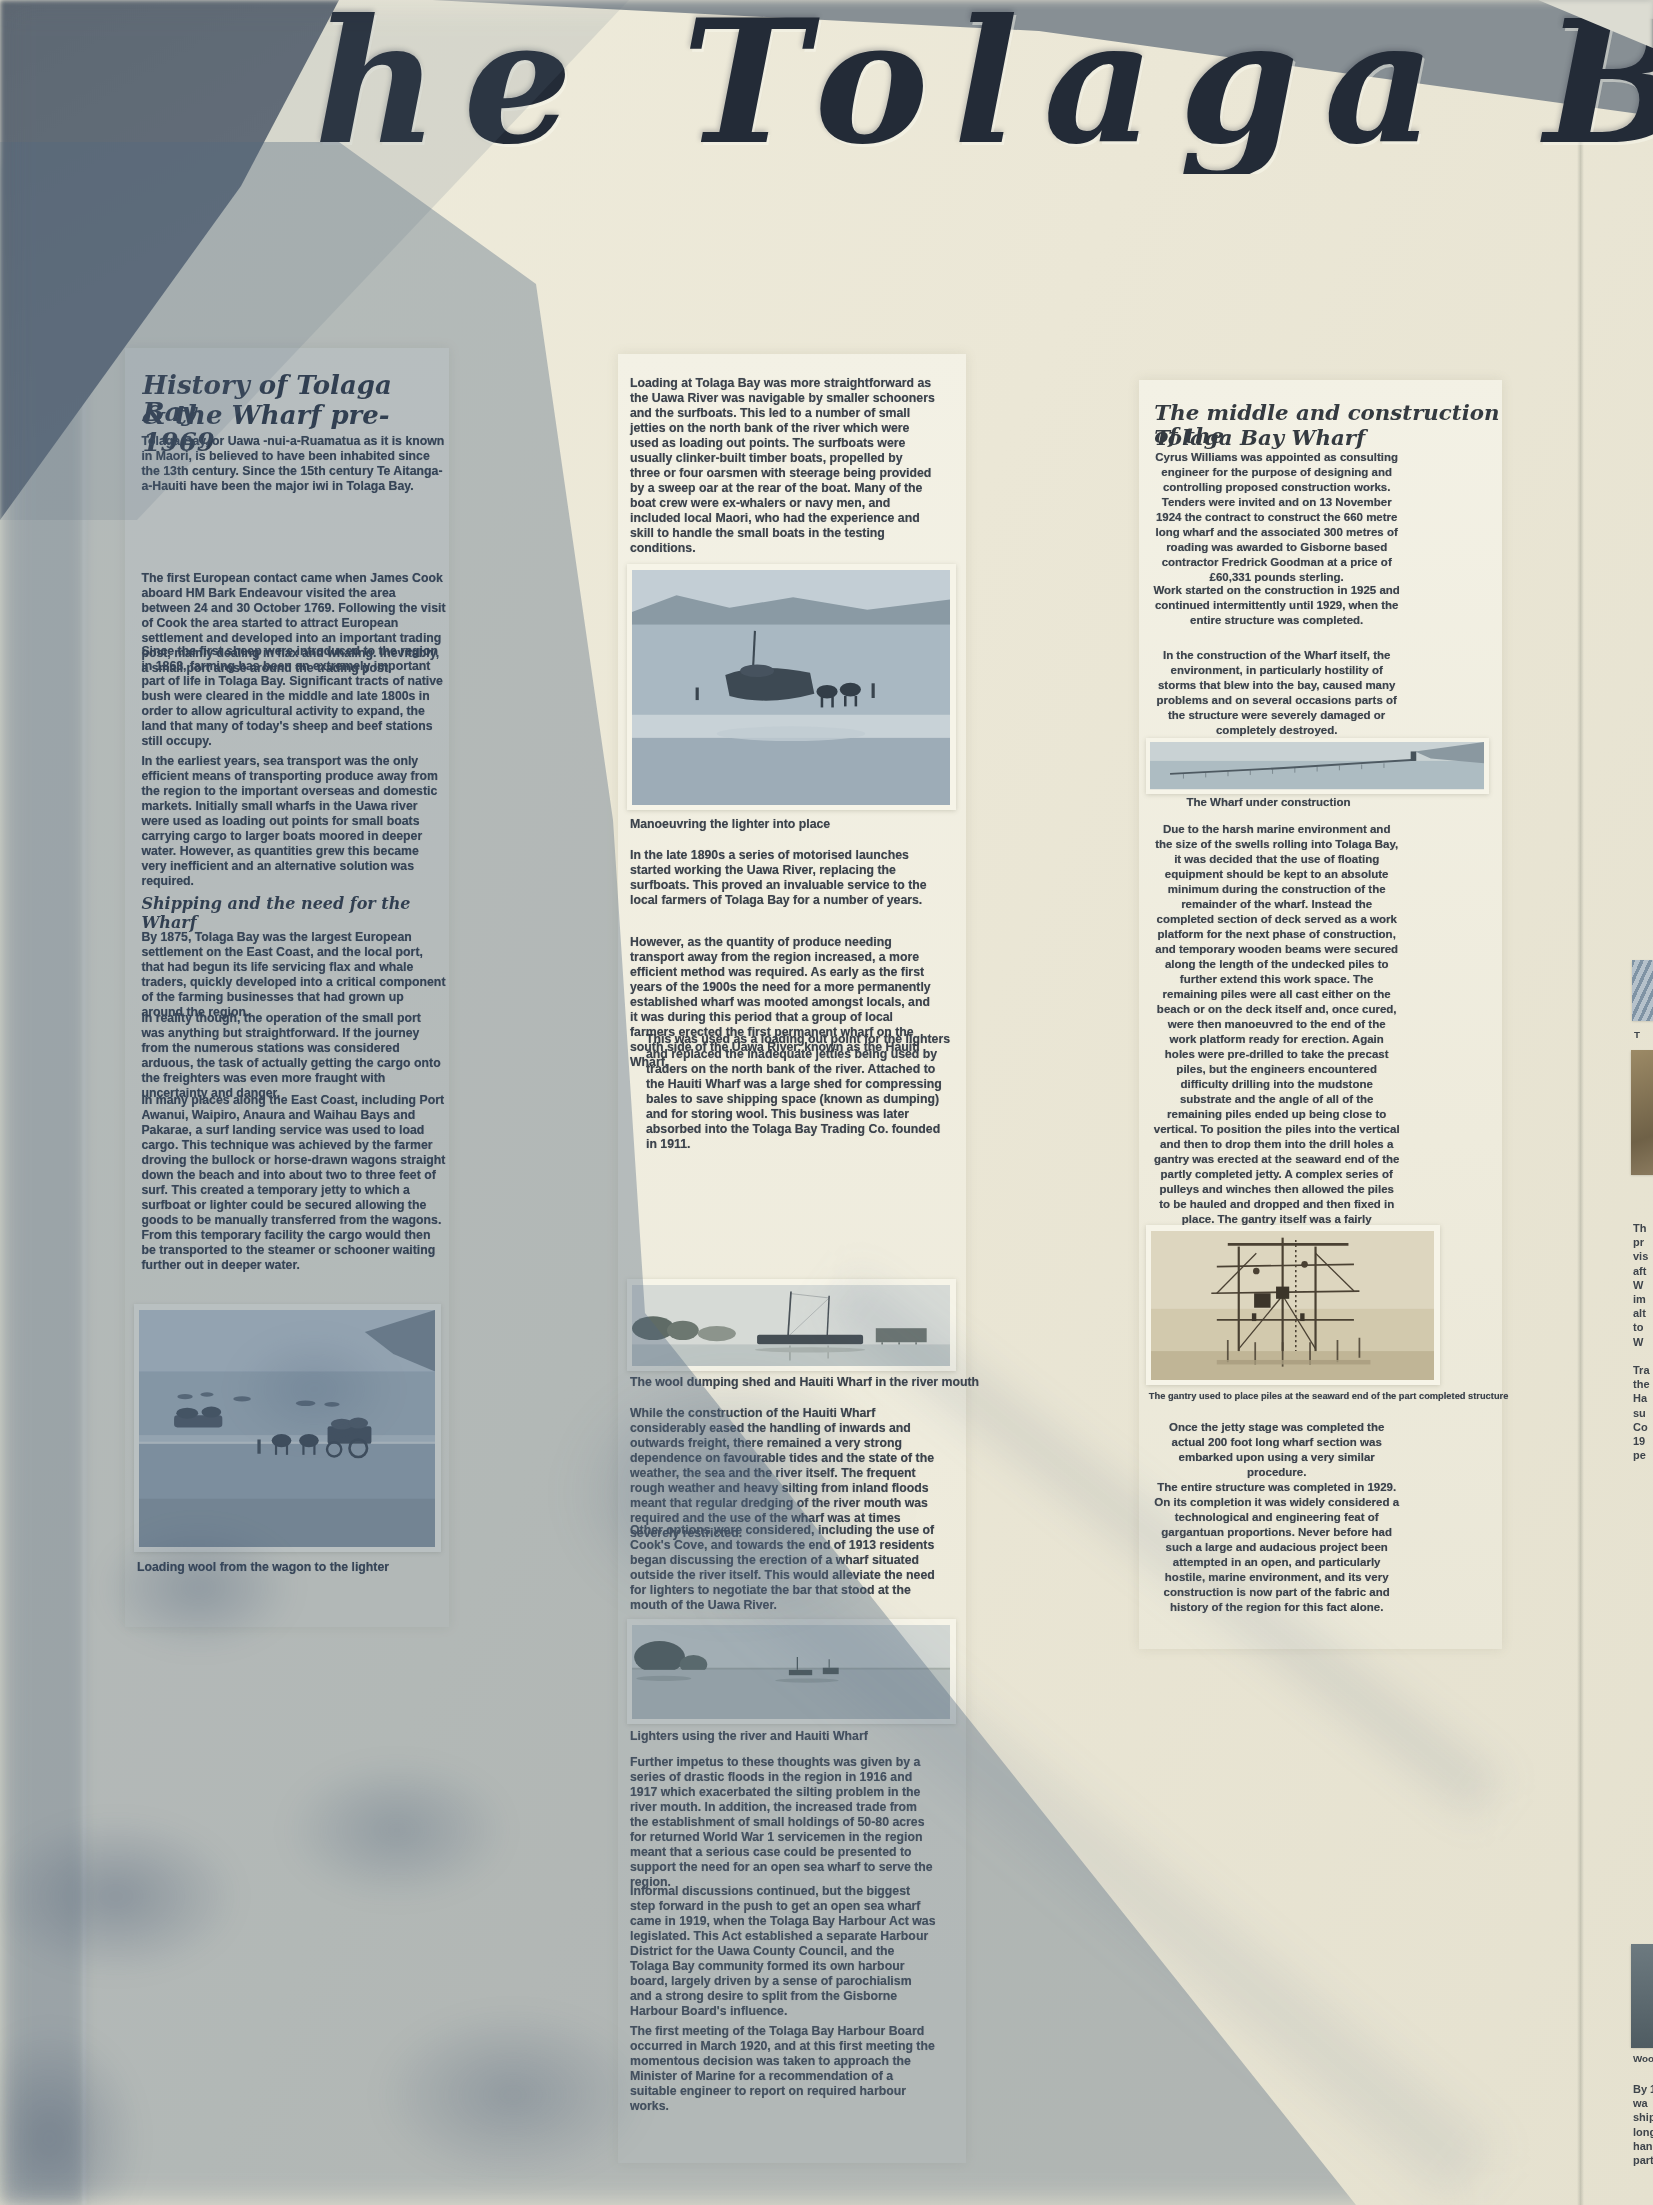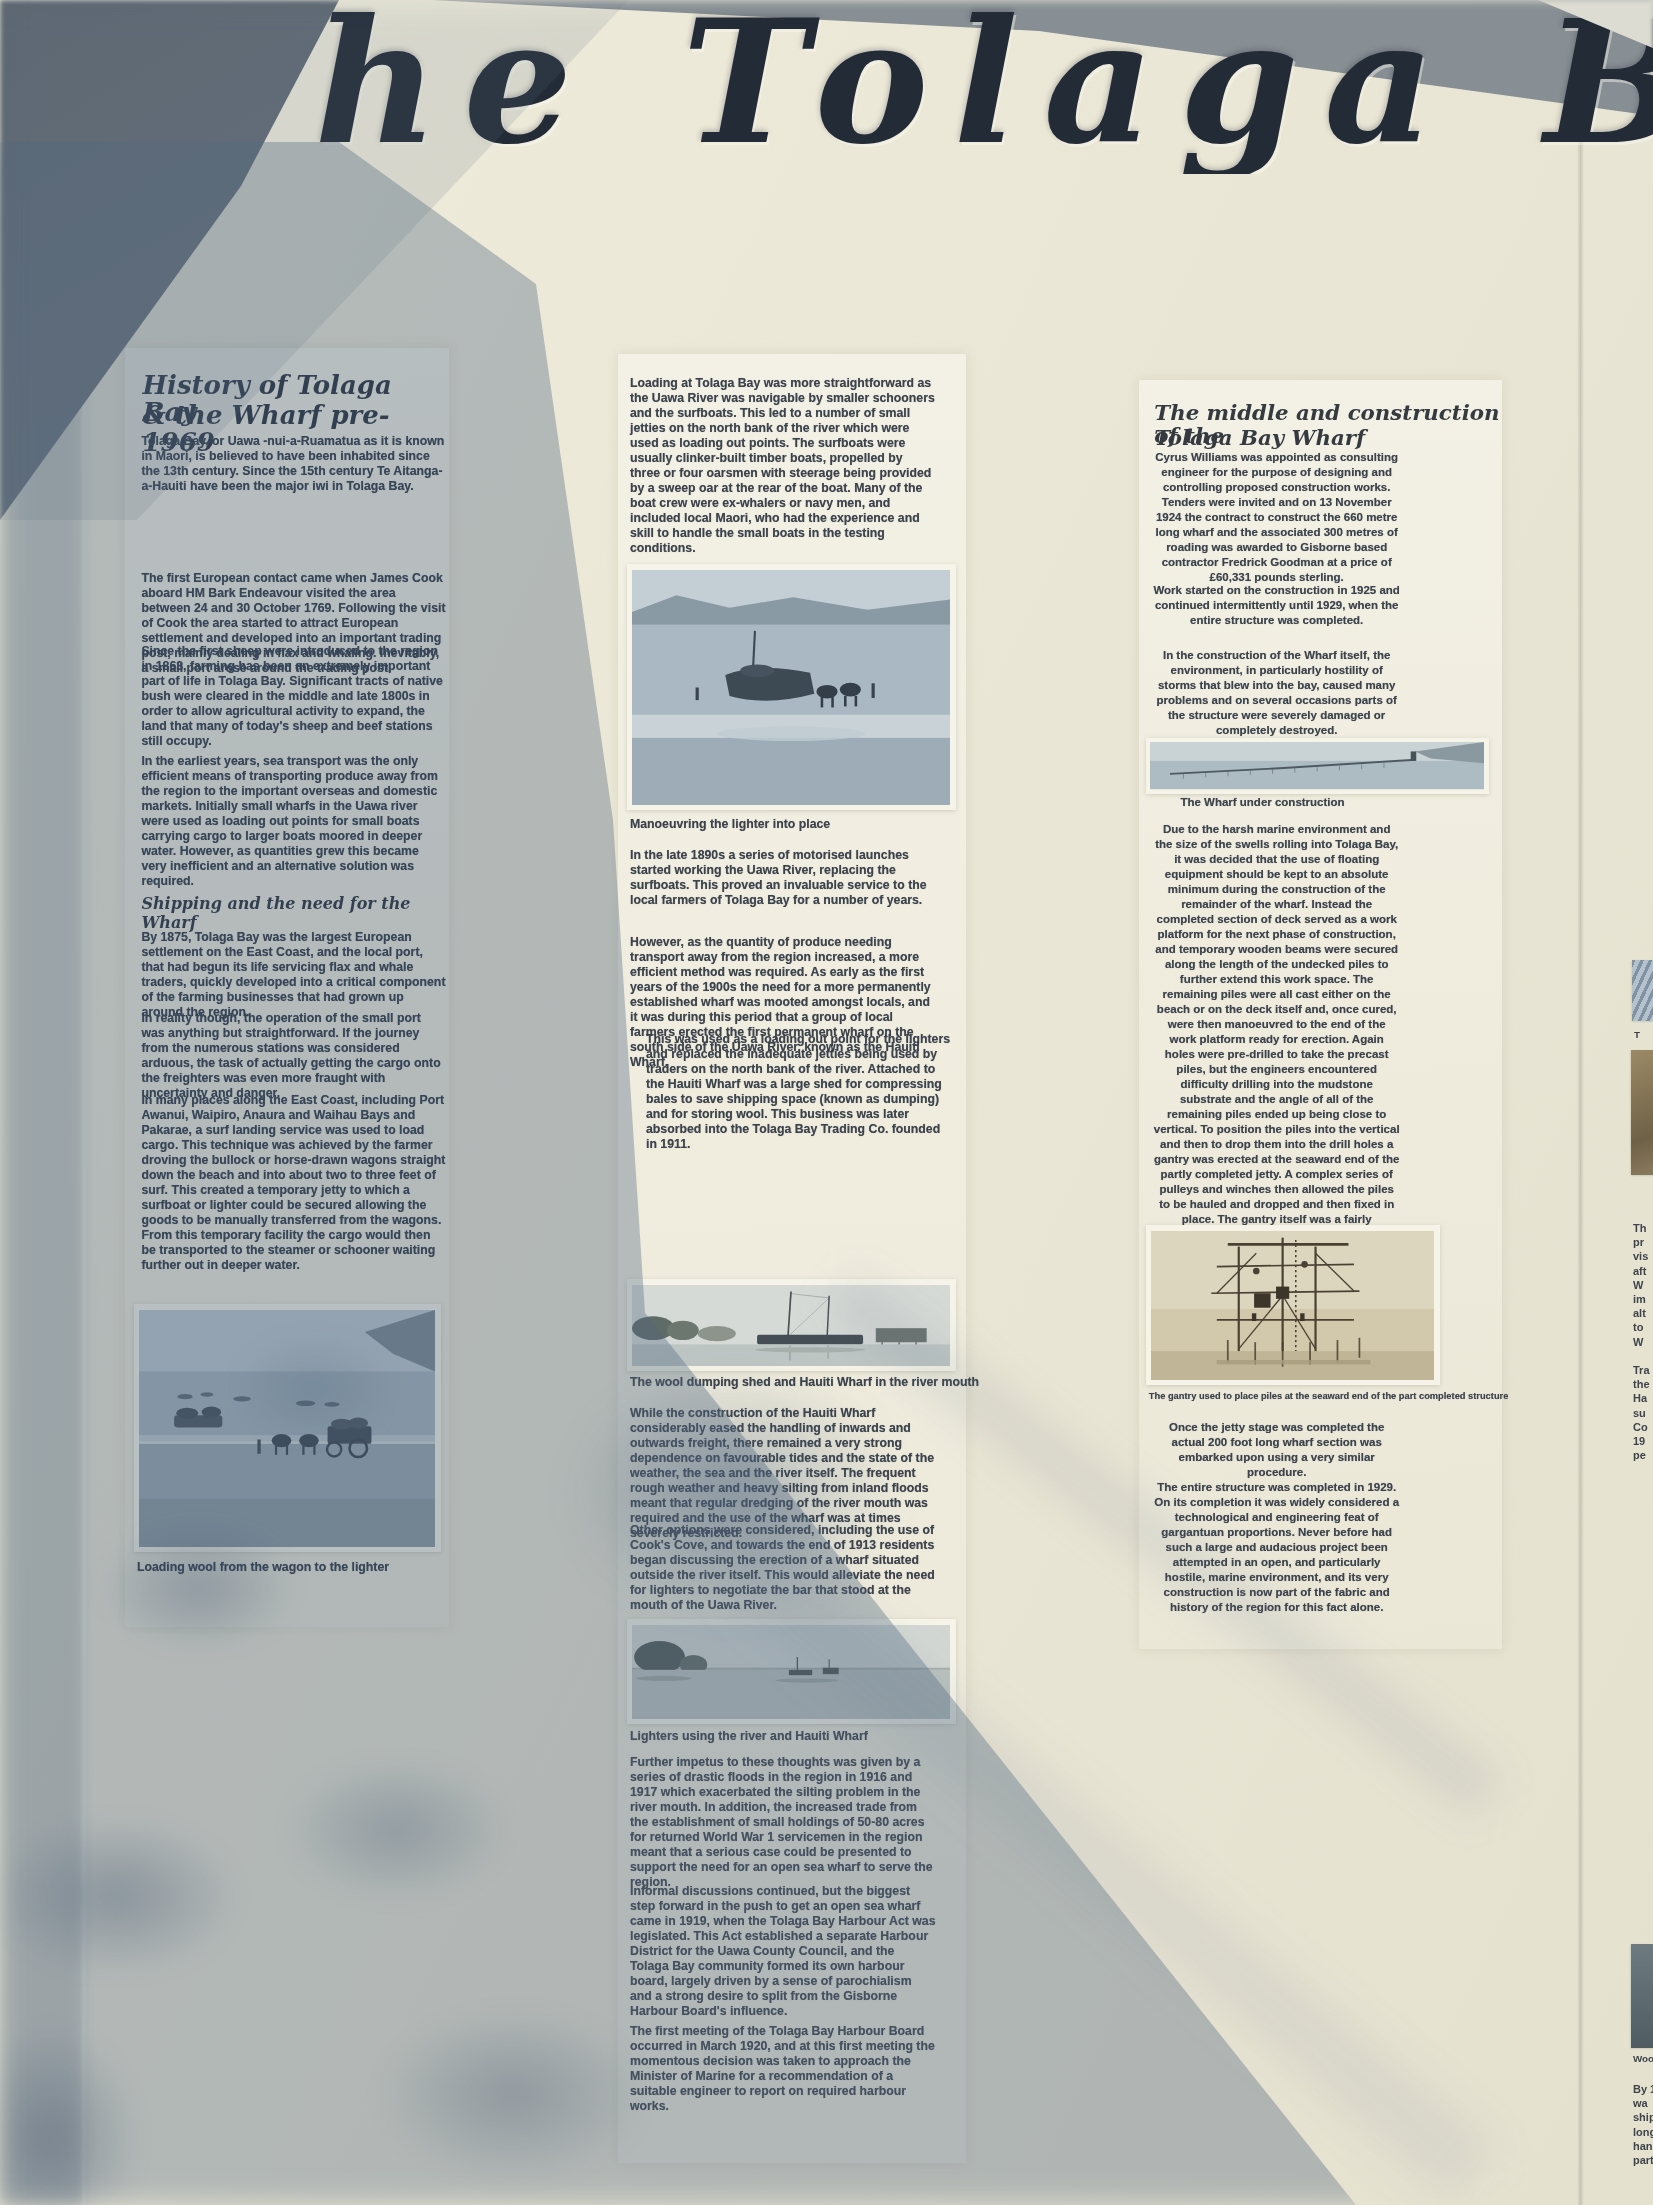--- a/index.html
+++ b/index.html
@@ -224,21 +224,21 @@
         <line x1="110" y1="23" x2="110" y2="27"></line>
           <line x1="130" y1="22" x2="130" y2="26"></line>
         <line x1="150" y1="21" x2="150" y2="25"></line>
           <line x1="170" y1="20" x2="170" y2="24"></line>
         <line x1="190" y1="19" x2="190" y2="23"></line>
           <line x1="210" y1="18" x2="210" y2="22"></line>
       </g>
       <rect x="234" y="8" width="5" height="8" fill="#46525a"></rect>
     </svg>
   </div>
-  <p class="caption" style="left:0;top:415px;">The Wharf under construction</p>
+  <p class="caption" style="left:6px;top:415px;">The Wharf under construction</p>
   <p style="left:14.2px;top:442px;">Due to the harsh marine environment and the size of the swells rolling into Tolaga Bay, it was decided that the use of floating equipment should be kept to an absolute minimum during the construction of the remainder of the wharf.  Instead the completed section of deck served as a work platform for the next phase of construction, and temporary wooden beams were secured along the length of the undecked piles to further extend this work space.  The remaining piles were all cast either on the beach or on the deck itself and, once cured, were then manoeuvred to the end of the work platform ready for erection.  Again holes were pre-drilled to take the precast piles, but the engineers encountered difficulty drilling into the mudstone substrate and the angle of all of the remaining piles ended up being close to vertical.  To position the piles into the vertical and then to drop them into the drill holes a gantry was erected at the seaward end of the partly completed jetty.  A complex series of pulleys and winches then allowed the piles to be hauled and dropped and then fixed in place.  The gantry itself was a fairly substantial structure and, for ease of use, it was designed to slide along the temporary wooden beams on rails, extended as the piles allowed.  However, as the wharf progressed there were still occasions where it had to be partially dismantled, moved and reassembled.</p>
   <div class="photo" style="left:6.6px;top:845px;width:294px;height:160px;">
     <svg viewBox="0 0 258 134" preserveAspectRatio="none">
       <rect x="0" y="0" width="258" height="134" fill="#ddd6bf"></rect>
       <rect x="0" y="70" width="258" height="64" fill="#d2c9ad"></rect>
       <rect x="0" y="108" width="258" height="26" fill="#c0b596"></rect>
       <g stroke="#4a4133" fill="none">
         <line x1="80" y1="14" x2="80" y2="108" stroke-width="2"></line>
         <line x1="120" y1="6" x2="120" y2="108" stroke-width="2"></line>
         <line x1="150" y1="14" x2="150" y2="108" stroke-width="2"></line>

